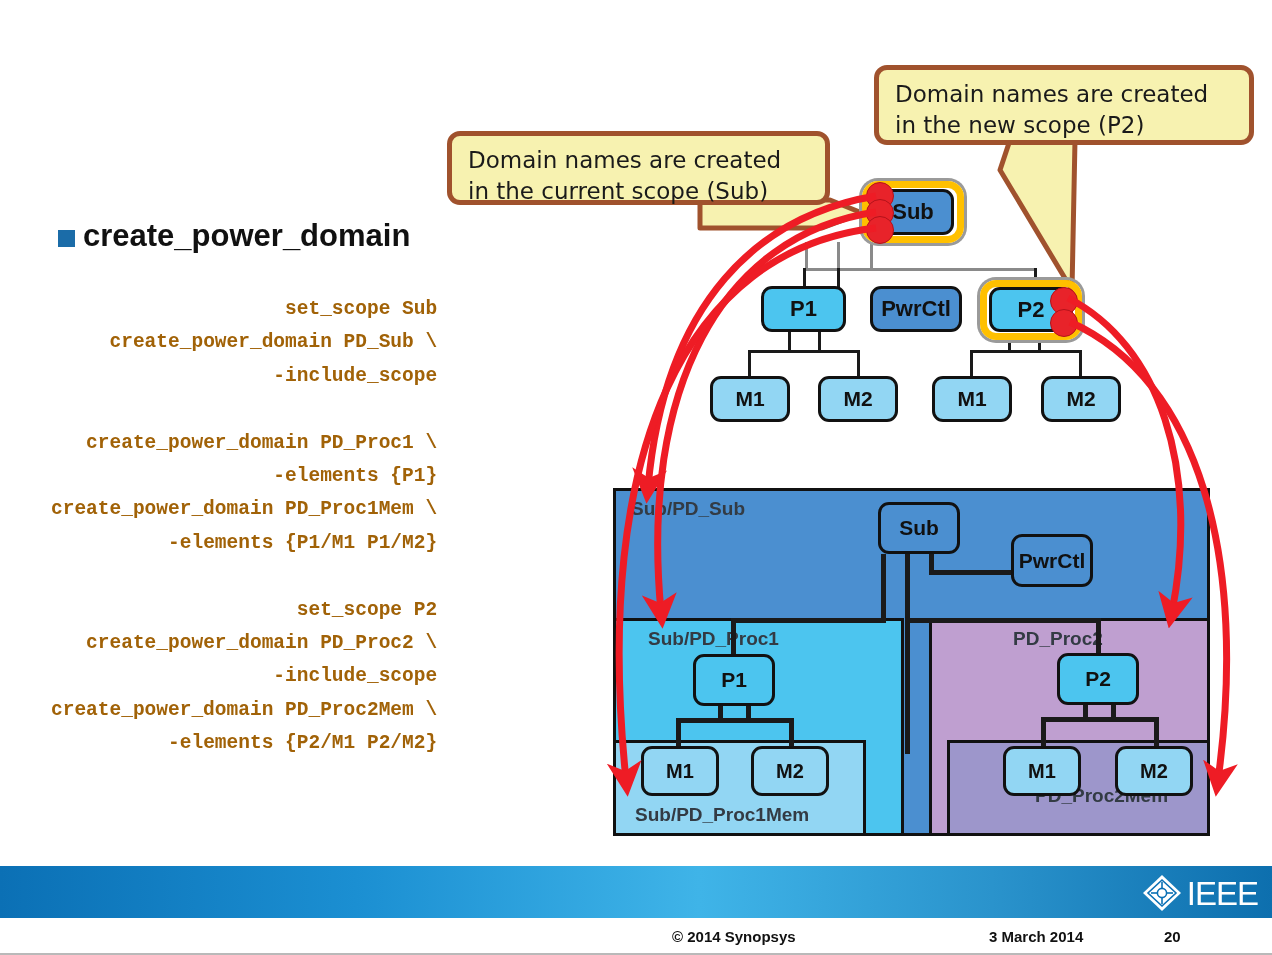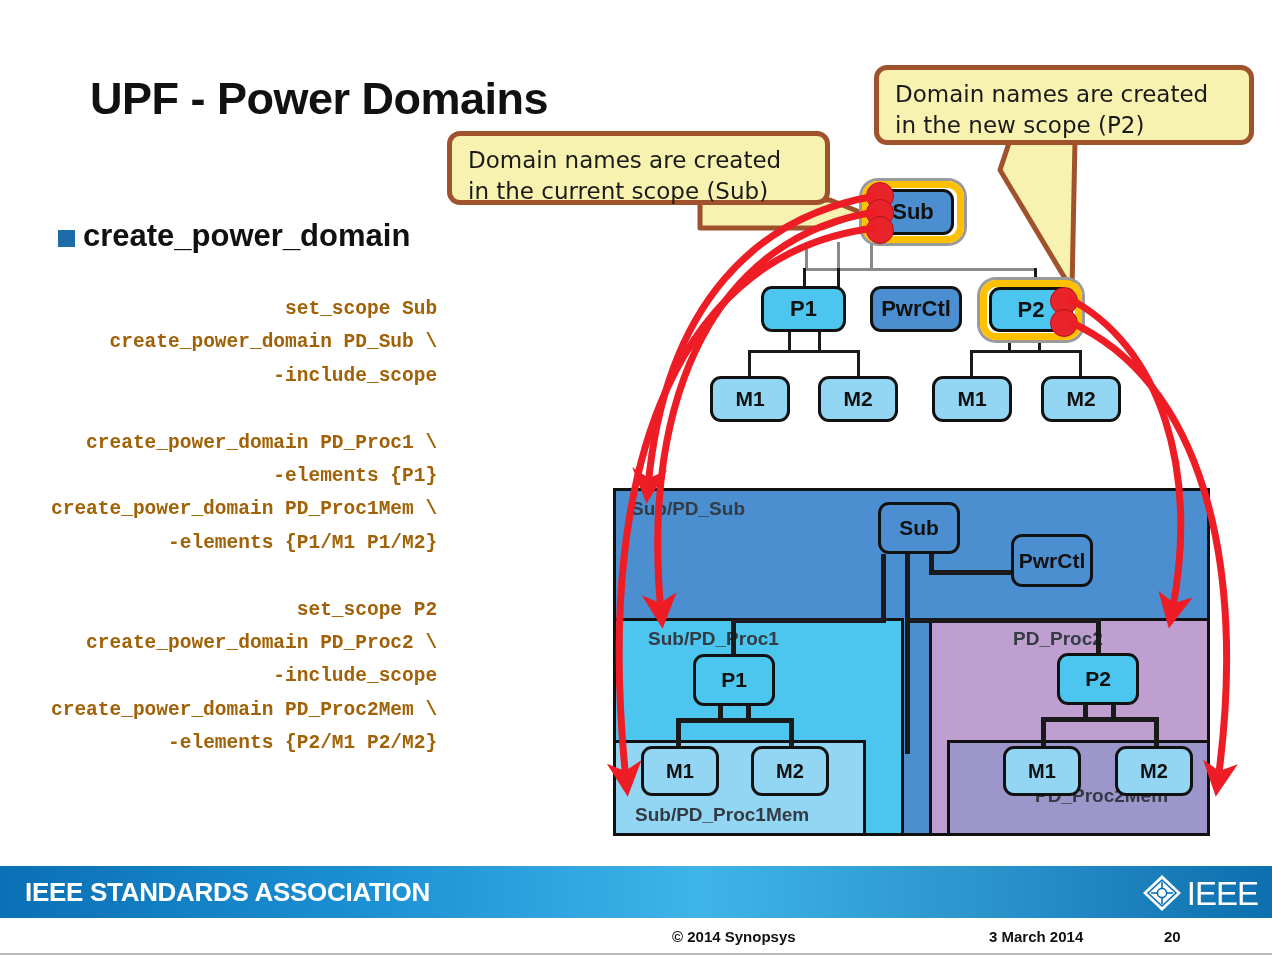--- a/index.html
+++ b/index.html
@@ -103,21 +103,20 @@
   #foot-date{left:989px;top:928px;}
   #foot-page{left:1164px;top:928px;}
 
   svg.overlay{position:absolute;left:0;top:0;width:1272px;height:955px;pointer-events:none;}
 </style>
 </head>
 <body>
 
 <div id="slide">
 
-  <div class="title">UPF - Power Domains</div>
 
   <div class="bullet-row">
     <div class="bullet-square"></div>
     <div class="bullet-text">create_power_domain</div>
   </div>
 
   <div class="code">set_scope Sub
 create_power_domain PD_Sub \
    -include_scope
 
@@ -251,21 +250,20 @@
 
       <path d="M 876 228 C 686 250 592 450 626 780"></path>
 
       <path d="M 1068 298 C 1160 345 1200 470 1172 612"></path>
 
       <path d="M 1070 322 C 1200 380 1248 560 1218 780"></path>
     </g>
   </svg>
 
   <div id="footer-bar">
-    <div id="footer-bar-title">IEEE STANDARDS ASSOCIATION</div>
     <div id="ieee-logo">
       <svg width="42" height="40" viewBox="0 0 42 40">
         <polygon points="21,2 40,20 21,38 2,20" fill="#ffffff"></polygon>
         <polygon points="21,7 35,20 21,33 7,20" fill="none" stroke="#0b70b5" stroke-width="1.6"></polygon>
         <circle cx="21" cy="20" r="4.6" fill="none" stroke="#0b70b5" stroke-width="1.6"></circle>
         <rect x="20.2" y="9" width="1.6" height="6.5" fill="#0b70b5"></rect>
         <rect x="20.2" y="24.5" width="1.6" height="6.5" fill="#0b70b5"></rect>
         <rect x="10" y="19.2" width="6.5" height="1.6" fill="#0b70b5"></rect>
         <rect x="25.5" y="19.2" width="6.5" height="1.6" fill="#0b70b5"></rect>
       </svg>

